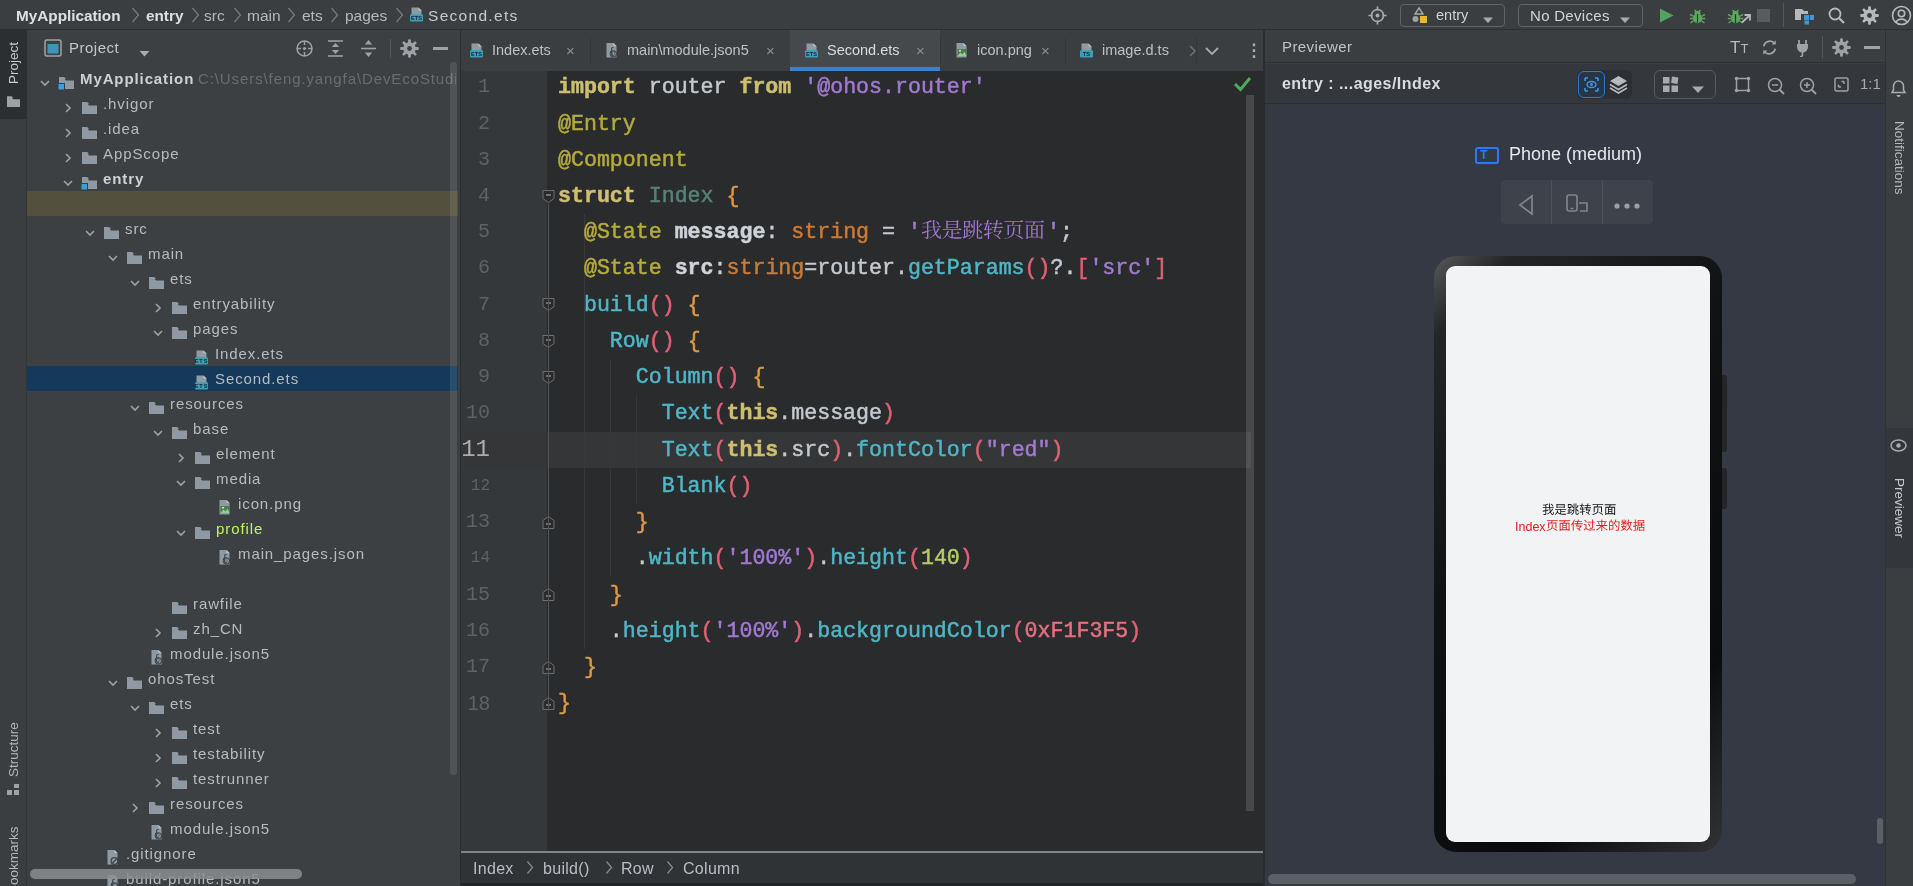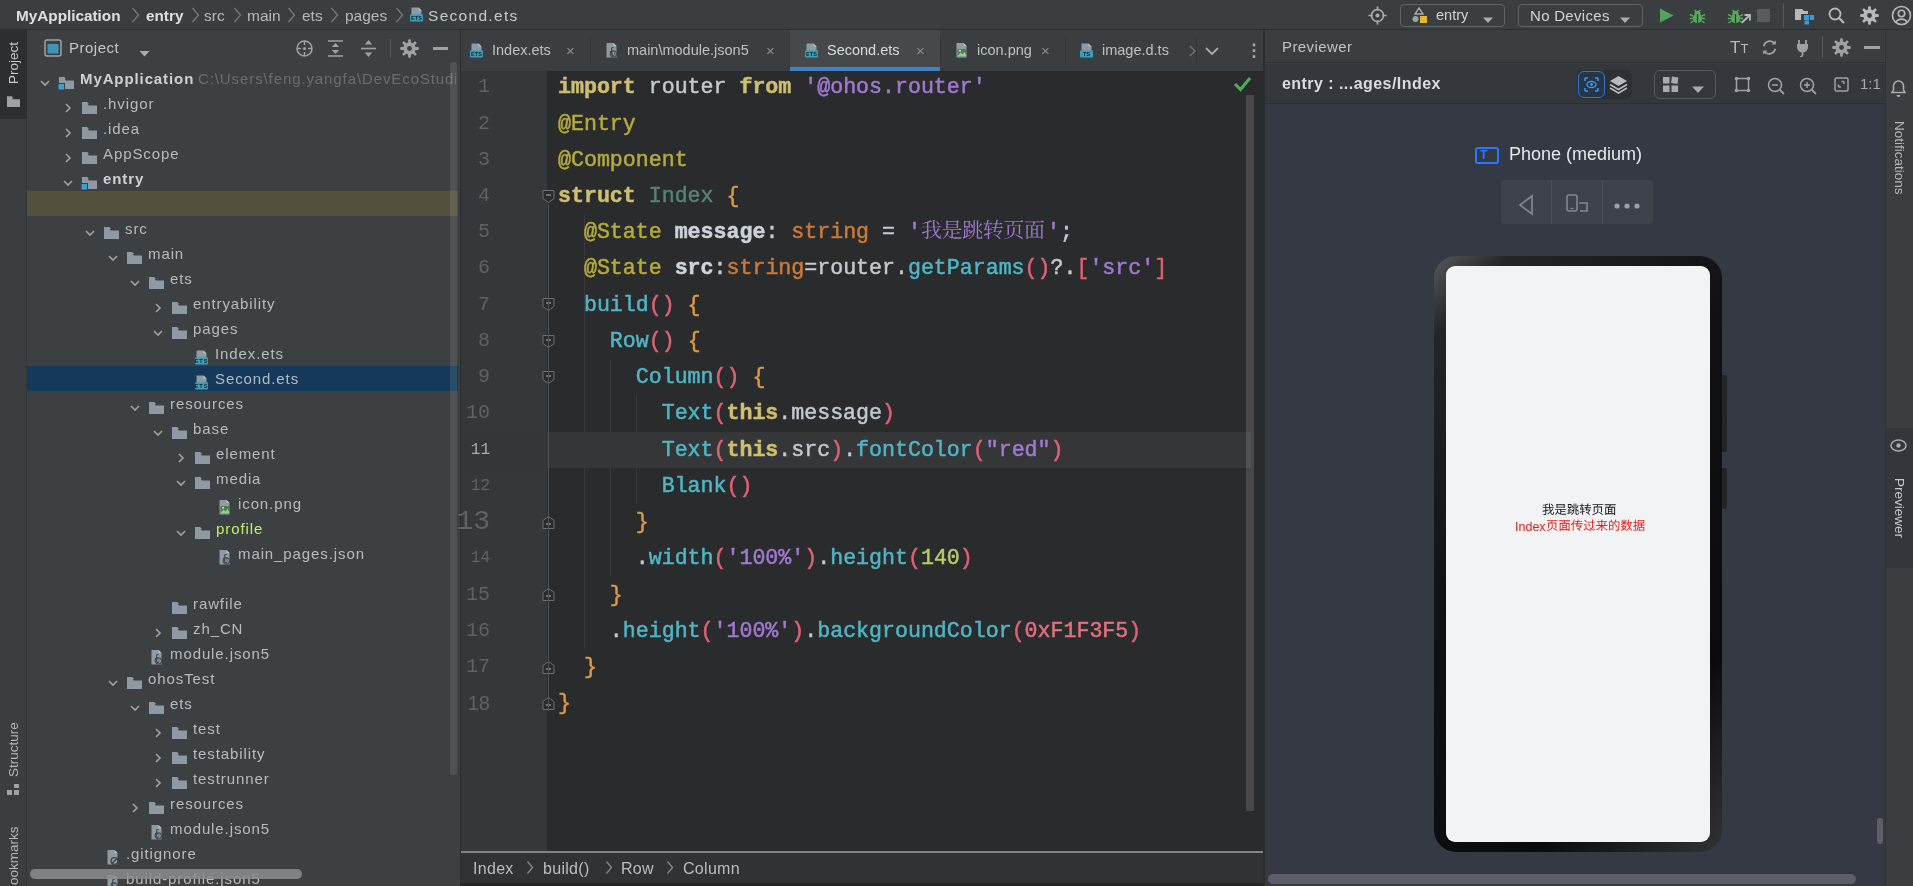--- a/index.html
+++ b/index.html
@@ -558,23 +558,23 @@
 <div class="abs" style="left:430px;top:69.3px;width:60px;text-align:right;font-family:'Liberation Mono',monospace;font-size:20px;line-height:36.23px;color:#5d6266">1</div>
 <div class="abs" style="left:430px;top:105.5px;width:60px;text-align:right;font-family:'Liberation Mono',monospace;font-size:20px;line-height:36.23px;color:#5d6266">2</div>
 <div class="abs" style="left:430px;top:141.8px;width:60px;text-align:right;font-family:'Liberation Mono',monospace;font-size:20px;line-height:36.23px;color:#5d6266">3</div>
 <div class="abs" style="left:430px;top:178.0px;width:60px;text-align:right;font-family:'Liberation Mono',monospace;font-size:20px;line-height:36.23px;color:#5d6266">4</div>
 <div class="abs" style="left:430px;top:214.2px;width:60px;text-align:right;font-family:'Liberation Mono',monospace;font-size:20px;line-height:36.23px;color:#5d6266">5</div>
 <div class="abs" style="left:430px;top:250.4px;width:60px;text-align:right;font-family:'Liberation Mono',monospace;font-size:20px;line-height:36.23px;color:#5d6266">6</div>
 <div class="abs" style="left:430px;top:286.7px;width:60px;text-align:right;font-family:'Liberation Mono',monospace;font-size:20px;line-height:36.23px;color:#5d6266">7</div>
 <div class="abs" style="left:430px;top:322.9px;width:60px;text-align:right;font-family:'Liberation Mono',monospace;font-size:20px;line-height:36.23px;color:#5d6266">8</div>
 <div class="abs" style="left:430px;top:359.1px;width:60px;text-align:right;font-family:'Liberation Mono',monospace;font-size:20px;line-height:36.23px;color:#5d6266">9</div>
 <div class="abs" style="left:430px;top:395.4px;width:60px;text-align:right;font-family:'Liberation Mono',monospace;font-size:20px;line-height:36.23px;color:#5d6266">10</div>
-<div class="abs" style="left:430px;top:431.6px;width:60px;text-align:right;font-family:'Liberation Mono',monospace;font-size:16px;line-height:36.23px;color:#a9adb1">11</div>
+<div class="abs" style="left:430px;top:431.6px;width:60px;text-align:right;font-family:'Liberation Mono',monospace;font-size:24px;line-height:36.23px;color:#a9adb1">11</div>
 <div class="abs" style="left:430px;top:467.8px;width:60px;text-align:right;font-family:'Liberation Mono',monospace;font-size:16px;line-height:36.23px;color:#5d6266">12</div>
-<div class="abs" style="left:430px;top:504.1px;width:60px;text-align:right;font-family:'Liberation Mono',monospace;font-size:28px;line-height:36.23px;color:#5d6266">13</div>
+<div class="abs" style="left:430px;top:504.1px;width:60px;text-align:right;font-family:'Liberation Mono',monospace;font-size:20px;line-height:36.23px;color:#5d6266">13</div>
 <div class="abs" style="left:430px;top:540.3px;width:60px;text-align:right;font-family:'Liberation Mono',monospace;font-size:16px;line-height:36.23px;color:#5d6266">14</div>
 <div class="abs" style="left:430px;top:576.5px;width:60px;text-align:right;font-family:'Liberation Mono',monospace;font-size:20px;line-height:36.23px;color:#5d6266">15</div>
 <div class="abs" style="left:430px;top:612.7px;width:60px;text-align:right;font-family:'Liberation Mono',monospace;font-size:20px;line-height:36.23px;color:#5d6266">16</div>
 <div class="abs" style="left:430px;top:649.0px;width:60px;text-align:right;font-family:'Liberation Mono',monospace;font-size:20px;line-height:36.23px;color:#5d6266">17</div>
 <div class="abs" style="left:430px;top:685.2px;width:60px;text-align:right;font-family:Liberation Sans, sans-serif;font-size:20px;line-height:36.23px;color:#5d6266">18</div>
 <div class="abs" style="left:541px;top:189px"><svg width="15" height="15" viewBox="0 0 15 15">
         <path d="M2 1.5 h11 v8 l-5.5 4 l-5.5 -4 Z" fill="#2b2b2b" stroke="#6a6f73" stroke-width="1"></path>
         <path d="M5 6 h5" stroke="#9da2a6" stroke-width="1.2"></path>
       </svg></div>
 <div class="abs" style="left:541px;top:297px"><svg width="15" height="15" viewBox="0 0 15 15">

